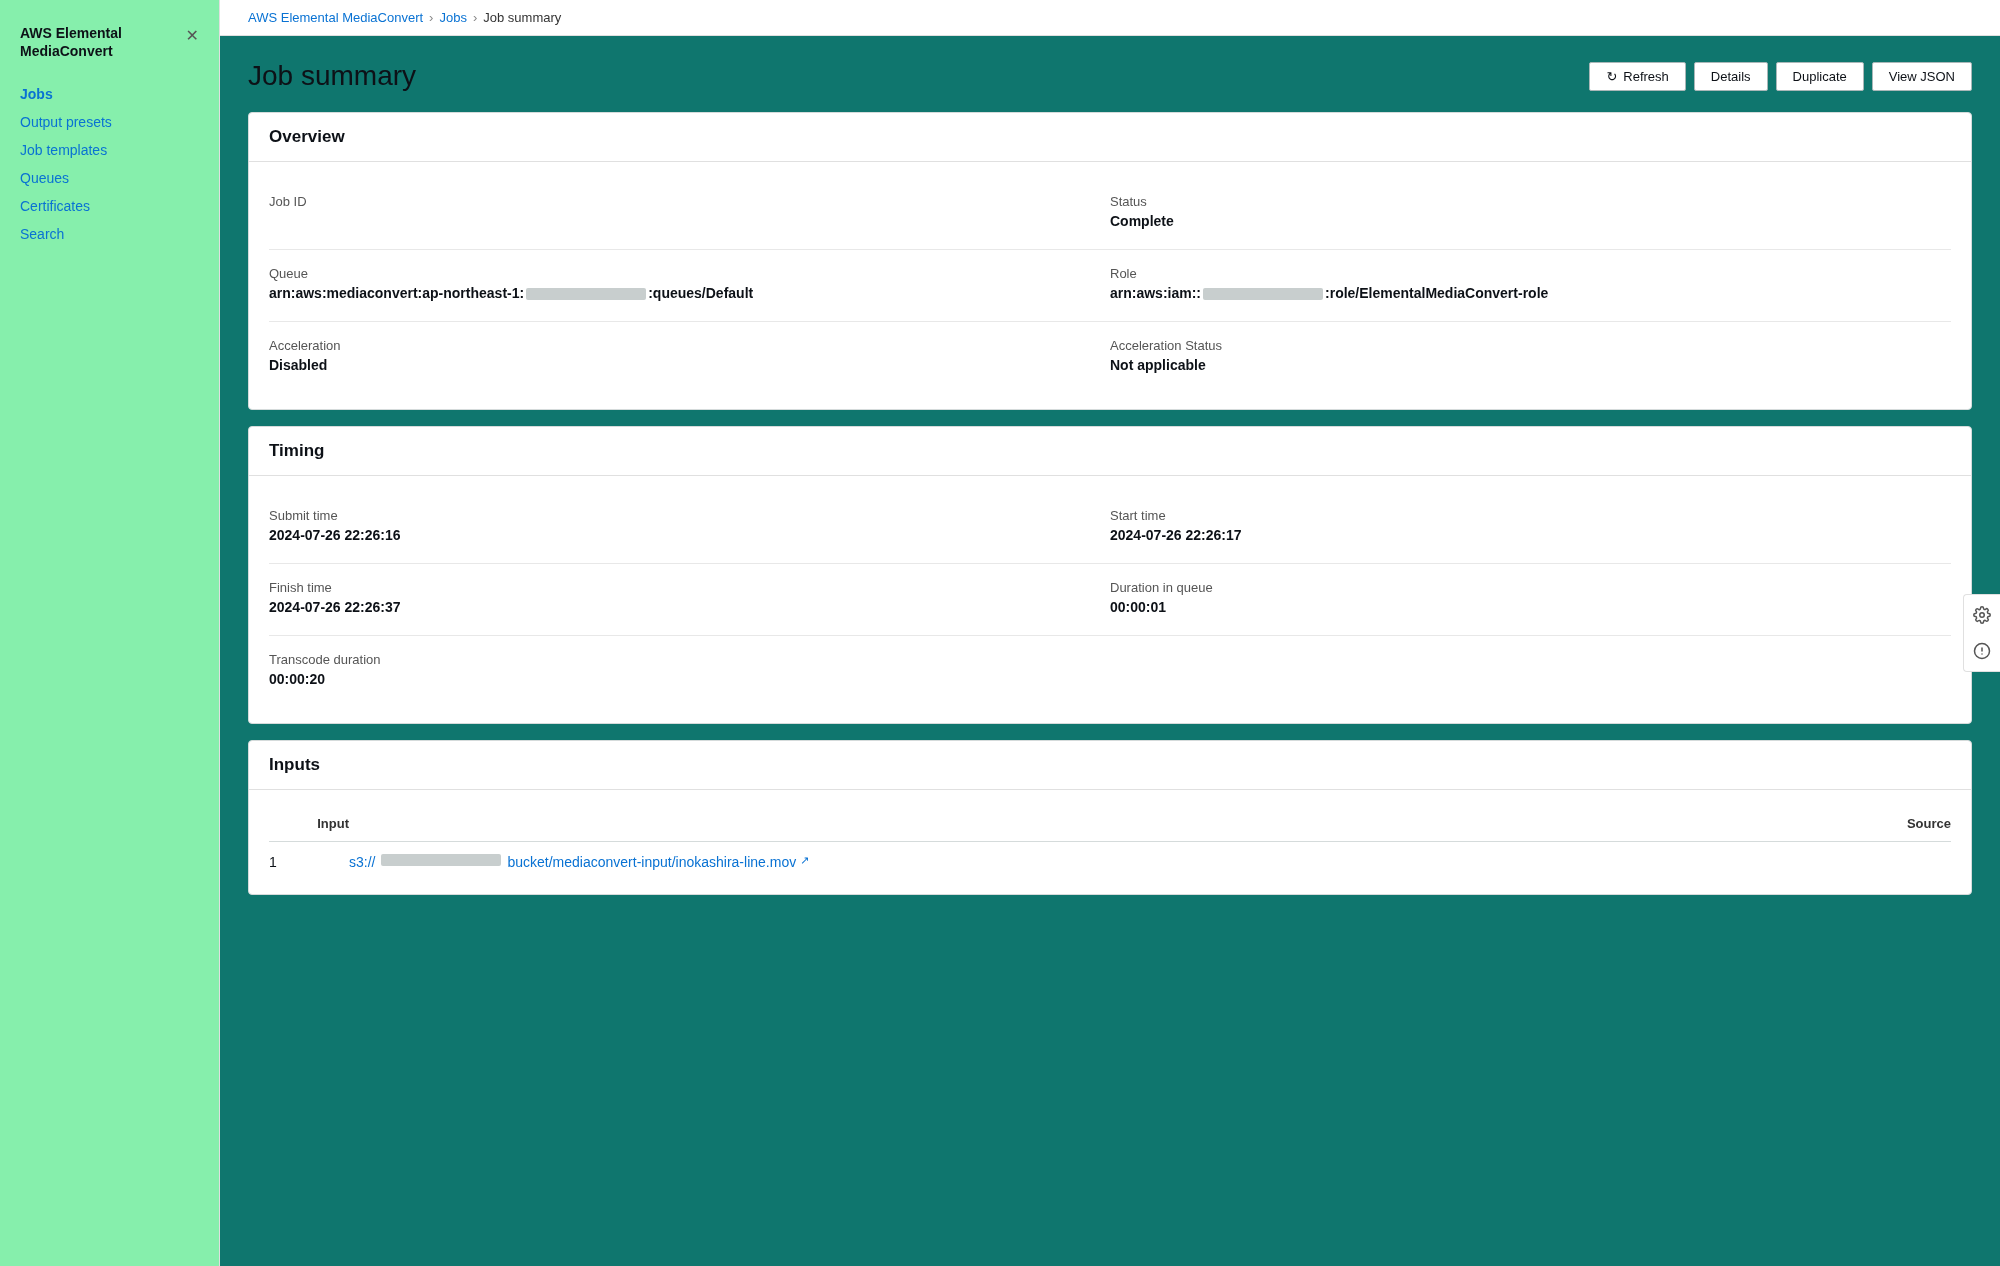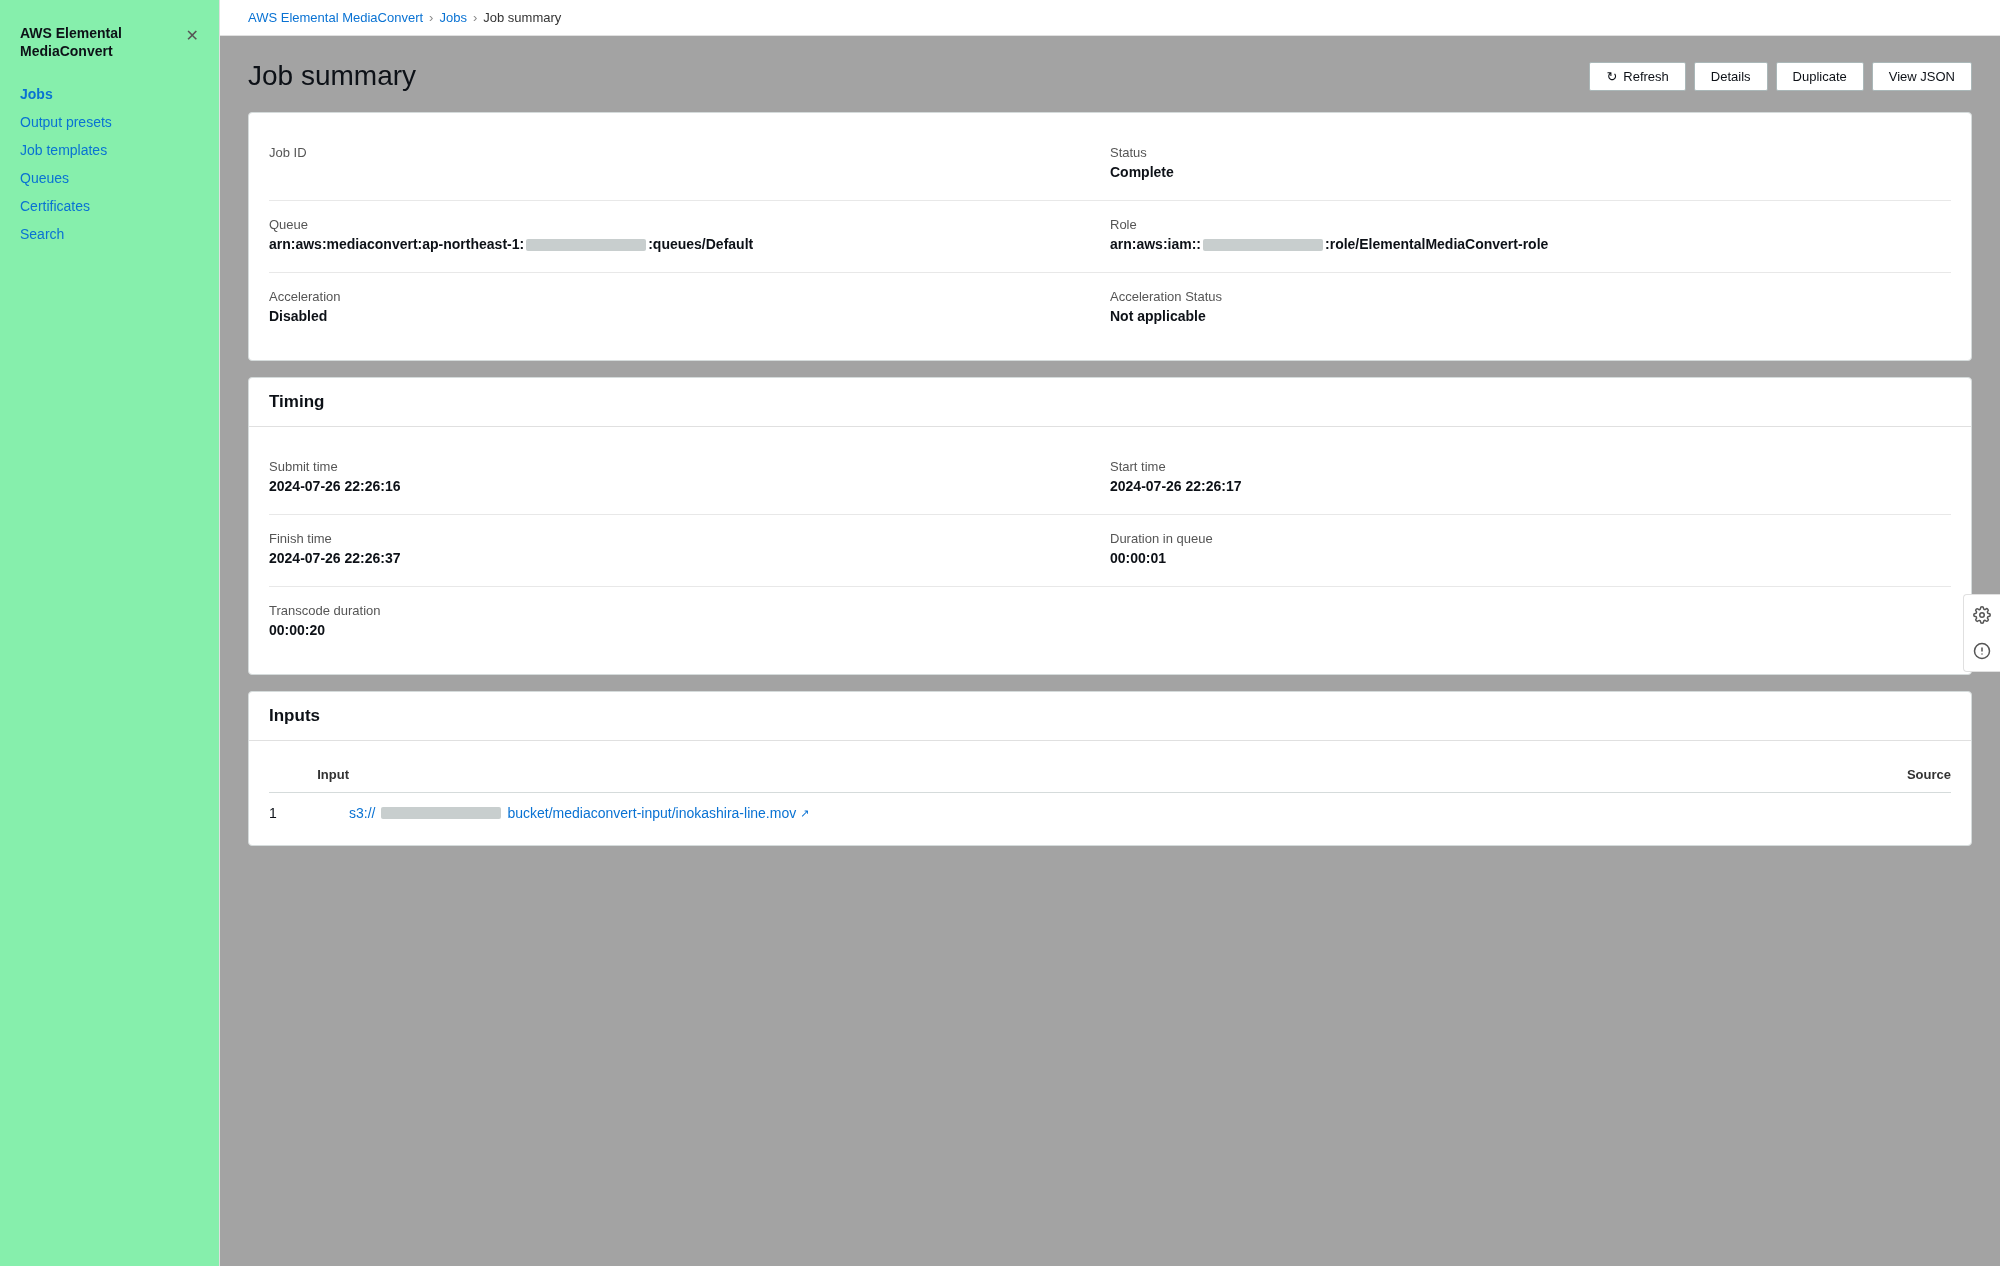--- a/index.html
+++ b/index.html
@@ -60,21 +60,21 @@
       color: #0972d3;
       font-weight: 400;
     }
 
     
     .main {
       flex: 1;
       display: flex;
       flex-direction: column;
       overflow-y: auto;
-      background: #a3a3a3;
+      background: #0f766e;
     }
 
     
     .topbar {
       background: #fff;
       padding: 10px 28px;
       border-bottom: 1px solid #e0e0e0;
       display: flex;
       align-items: center;
       font-size: 13px;
@@ -214,21 +214,21 @@
       color: #0d1117;
       vertical-align: top;
     }
     .inputs-table td:first-child {
       width: 80px;
     }
     .source-link {
       color: #0972d3;
       text-decoration: none;
       display: inline-flex;
-      align-items: center;
+      align-items: flex-start;
       gap: 4px;
     }
     .external-icon {
       font-size: 11px;
     }
 
     
     .right-icons {
       position: fixed;
       right: 0;
@@ -298,20 +298,23 @@
           <span class="icon-refresh"></span>
           <span>Refresh</span>
         </button>
         <button class="btn">Details</button>
         <button class="btn">Duplicate</button>
         <button class="btn">View JSON</button>
       </div>
     </div>
 
     <div class="card">
+      <div class="card-header">
+        <h2 class="card-title">Overview</h2>
+      </div>
       <div class="card-body">
         <div class="details-grid">
 
           <div class="detail-item">
             <div class="detail-label">Job ID</div>
           </div>
           <div class="detail-item">
             <div class="detail-label">Status</div>
             <div class="detail-value">Complete</div>
           </div>

